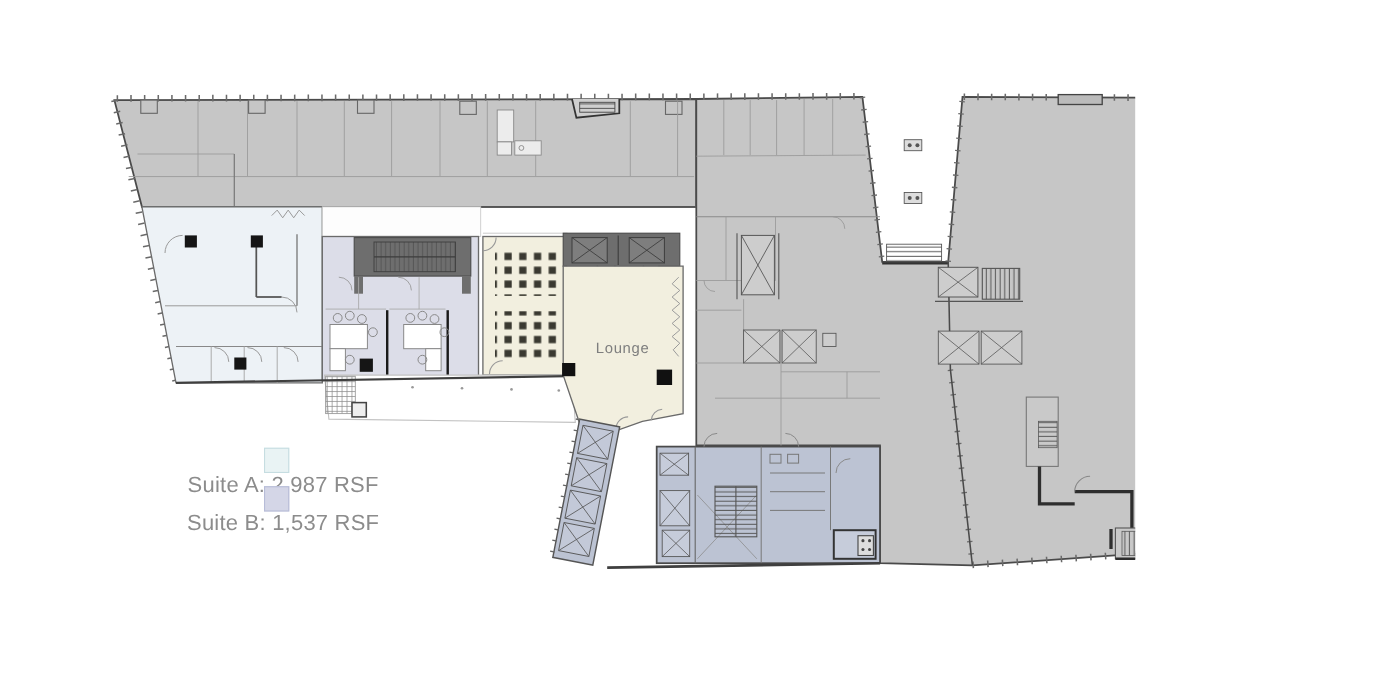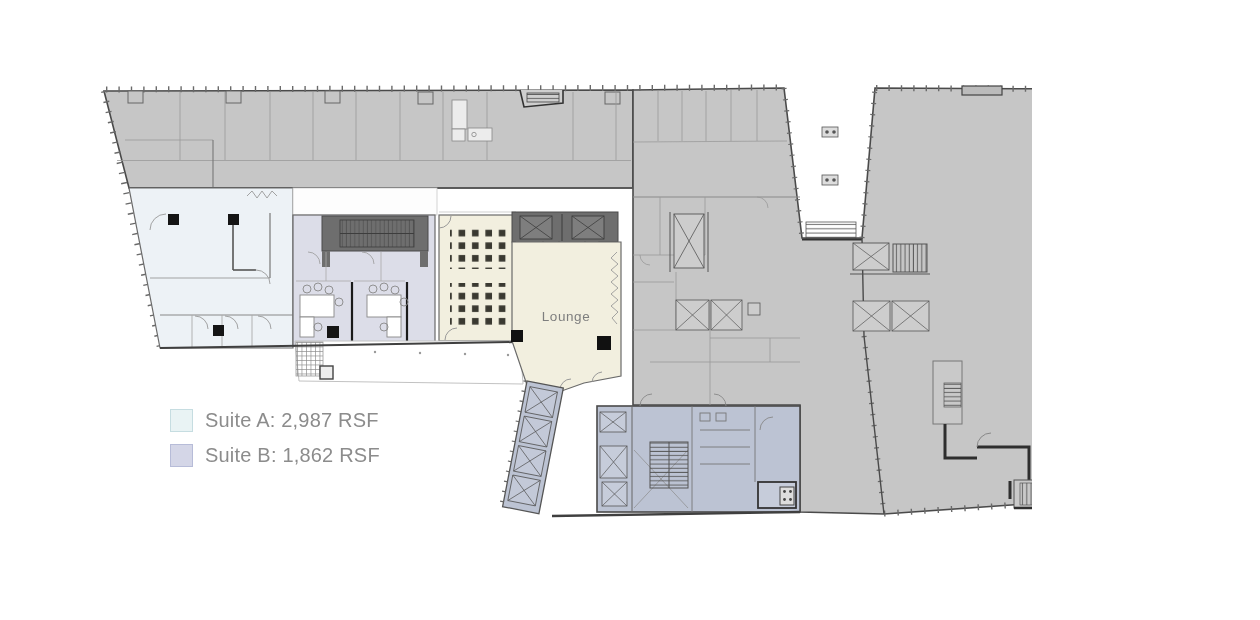--- a/index.html
+++ b/index.html
@@ -1,20 +1,20 @@
 <!DOCTYPE html>
 <html><head>
 <meta charset="utf-8">
 <style>
   html,body{margin:0;padding:0;background:#ffffff;}
   .page{position:relative;width:1032px;height:620px;background:#ffffff;overflow:hidden;
         font-family:"Liberation Sans",sans-serif;}
   .plan-svg{position:absolute;left:0;top:0;}
   .legend{position:absolute;left:170px;top:407px;}
-  .legend-row{display:flex;align-items:flex-end;margin-bottom:10px;height:25px;}
+  .legend-row{display:flex;align-items:center;margin-bottom:10px;height:25px;flex-direction:column;}
   .swatch{width:23px;height:23px;box-sizing:border-box;margin-right:12px;flex:0 0 auto;}
   .sw-a{background:#e9f3f4;border:1px solid #c6dde1;}
   .sw-b{background:#d4d6e7;border:1px solid #b7bcd8;}
   .sw-l{background:#b6b6b6;border:1px solid #aeaeae;}
   .legend-label{font-size:20px;color:#8c8c8c;letter-spacing:.2px;white-space:nowrap;}
   .lounge-text{font-size:13.5px;fill:#7e7e7e;letter-spacing:.6px;}
   .north-n{font-size:11px;fill:#2c3a63;font-weight:bold;}
 </style>
 </head>
 <body>
@@ -330,17 +330,17 @@
   </g>
 </svg>
 
 <div class="legend">
   <div class="legend-row">
     <span class="swatch sw-a"></span>
     <span class="legend-label">Suite A: 2,987 RSF</span>
   </div>
   <div class="legend-row">
     <span class="swatch sw-b"></span>
-    <span class="legend-label">Suite B: 1,862 RSF</span>
+    <span class="legend-label">Suite B: 1,537 RSF</span>
   </div>
 </div>
 
 </div>
 
 </body></html>

